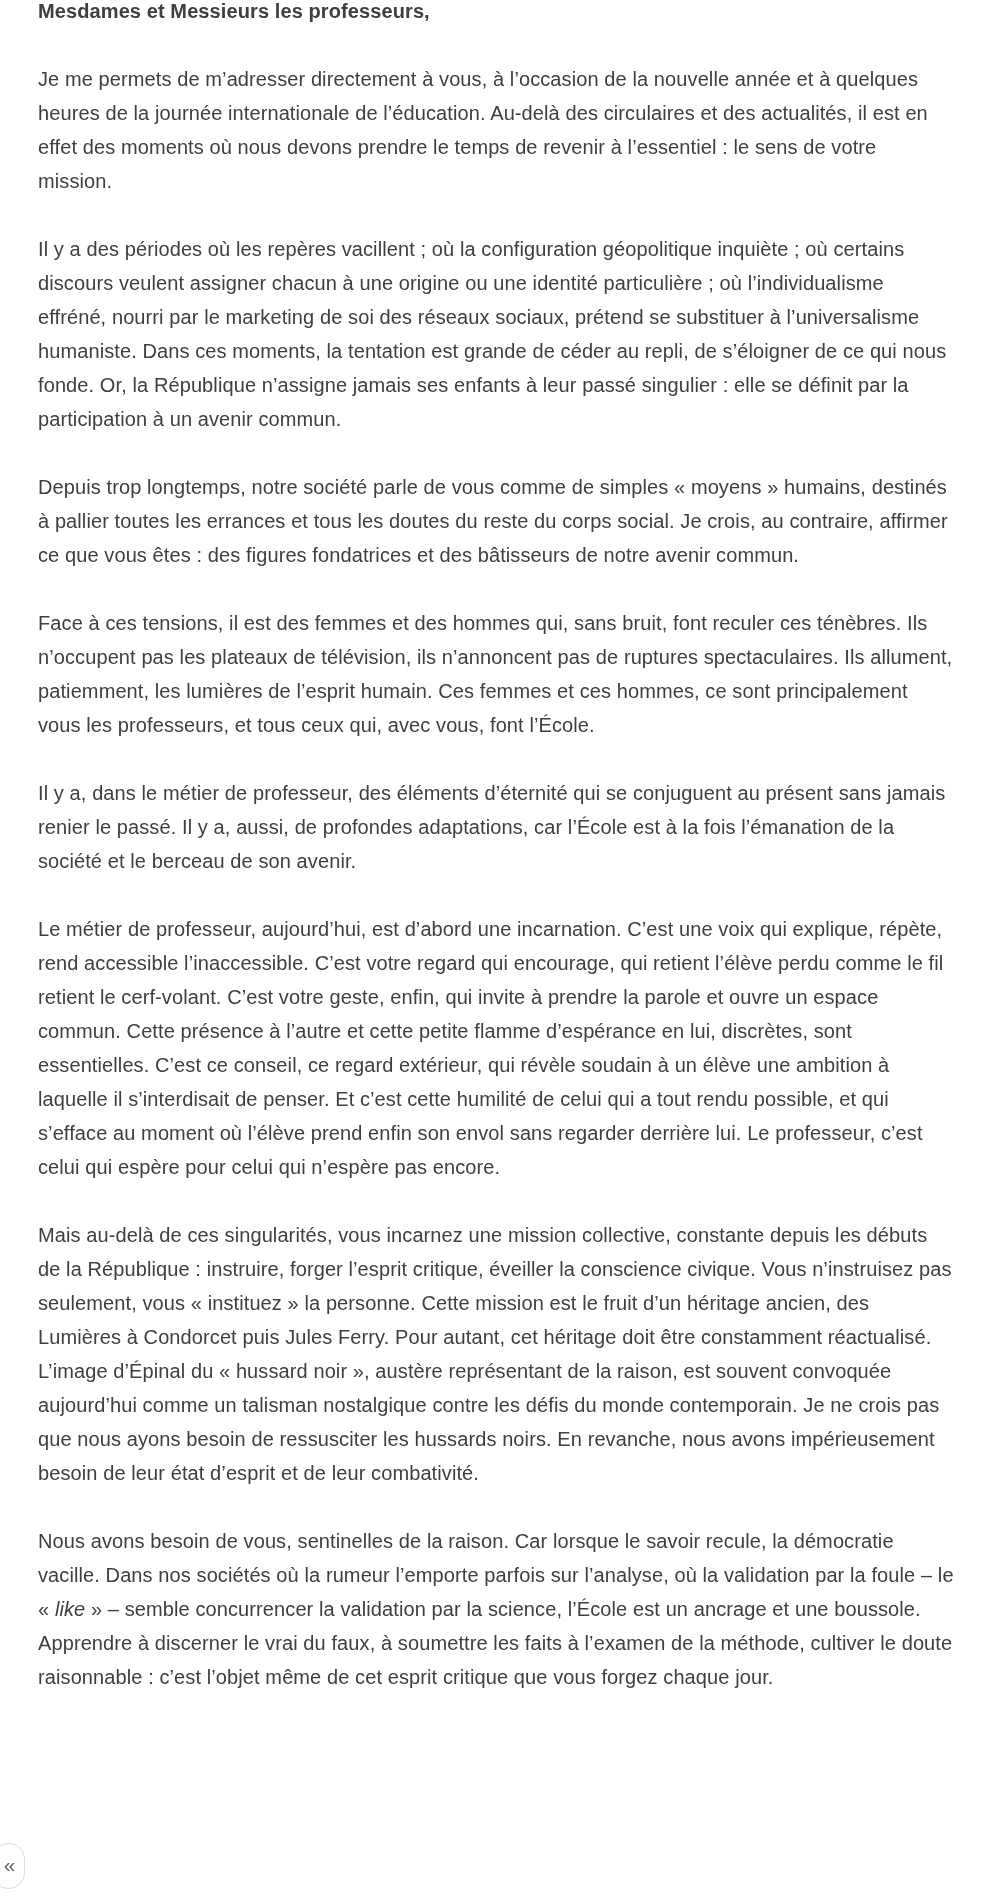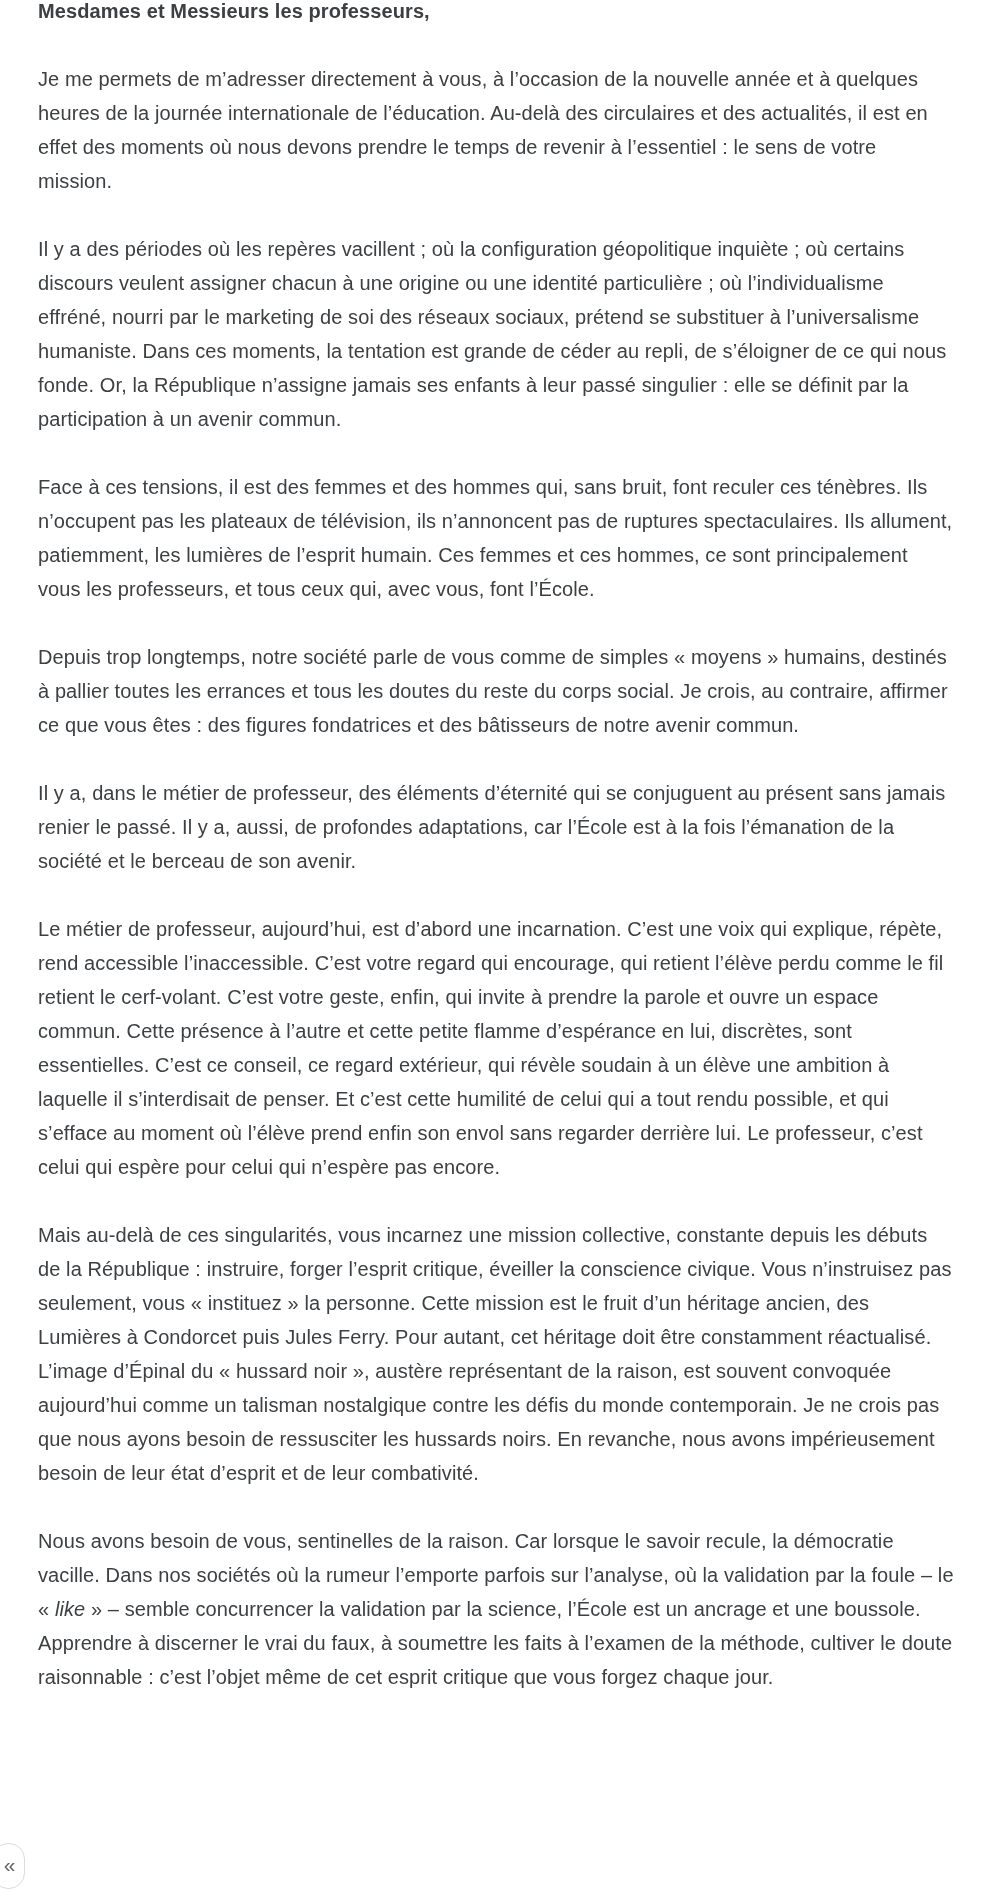--- a/index.html
+++ b/index.html
@@ -53,22 +53,22 @@
   }
 </style>
 </head>
 <body>
 
 <div class="letter">
   <h1>Mesdames et Messieurs les professeurs,</h1>
   <div>
       <p><span>Je me permets de m’adresser directement à vous, à l’occasion de la nouvelle année et à quelques heures de la journée internationale de l’éducation. Au-delà des circulaires et des actualités, il est en effet des moments où nous devons prendre le temps de revenir à l’essentiel : le sens de votre mission.</span></p>
       <p><span>Il y a des périodes où les repères vacillent ; où la configuration géopolitique inquiète ; où certains discours veulent assigner chacun à une origine ou une identité particulière ; où l’individualisme effréné, nourri par le marketing de soi des réseaux sociaux, prétend se substituer à l’universalisme humaniste. Dans ces moments, la tentation est grande de céder au repli, de s’éloigner de ce qui nous fonde. Or, la République n’assigne jamais ses enfants à leur passé singulier : elle se définit par la participation à un avenir commun.</span></p>
+      <p><span>Depuis trop longtemps, notre société parle de vous comme de simples « moyens » humains, destinés à pallier toutes les errances et tous les doutes du reste du corps social. Je crois, au contraire, affirmer ce que vous êtes : des figures fondatrices et des bâtisseurs de notre avenir commun.</span></p>
       <p><span>Face à ces tensions, il est des femmes et des hommes qui, sans bruit, font reculer ces ténèbres. Ils n’occupent pas les plateaux de télévision, ils n’annoncent pas de ruptures spectaculaires. Ils allument, patiemment, les lumières de l’esprit humain. Ces femmes et ces hommes, ce sont principalement vous les professeurs, et tous ceux qui, avec vous, font l’École.</span></p>
-      <p><span>Depuis trop longtemps, notre société parle de vous comme de simples « moyens » humains, destinés à pallier toutes les errances et tous les doutes du reste du corps social. Je crois, au contraire, affirmer ce que vous êtes : des figures fondatrices et des bâtisseurs de notre avenir commun.</span></p>
       <p><span>Il y a, dans le métier de professeur, des éléments d’éternité qui se conjuguent au présent sans jamais renier le passé. Il y a, aussi, de profondes adaptations, car l’École est à la fois l’émanation de la société et le berceau de son avenir.</span></p>
       <p><span>Le métier de professeur, aujourd’hui, est d’abord une incarnation. C’est une voix qui explique, répète, rend accessible l’inaccessible. C’est votre regard qui encourage, qui retient l’élève perdu comme le fil retient le cerf-volant. C’est votre geste, enfin, qui invite à prendre la parole et ouvre un espace commun. Cette présence à l’autre et cette petite flamme d’espérance en lui, discrètes, sont essentielles. C’est ce conseil, ce regard extérieur, qui révèle soudain à un élève une ambition à laquelle il s’interdisait de penser. Et c’est cette humilité de celui qui a tout rendu possible, et qui s’efface au moment où l’élève prend enfin son envol sans regarder derrière lui. Le professeur, c’est celui qui espère pour celui qui n’espère pas encore.</span></p>
       <p><span>Mais au-delà de ces singularités, vous incarnez une mission collective, constante depuis les débuts de la République : instruire, forger l’esprit critique, éveiller la conscience civique. Vous n’instruisez pas seulement, vous « instituez » la personne. Cette mission est le fruit d’un héritage ancien, des Lumières à Condorcet puis Jules Ferry. Pour autant, cet héritage doit être constamment réactualisé. L’image d’Épinal du « hussard noir », austère représentant de la raison, est souvent convoquée aujourd’hui comme un talisman nostalgique contre les défis du monde contemporain. Je ne crois pas que nous ayons besoin de ressusciter les hussards noirs. En revanche, nous avons impérieusement besoin de leur état d’esprit et de leur combativité.</span></p>
       <p><span>Nous avons besoin de vous, sentinelles de la raison. Car lorsque le savoir recule, la démocratie vacille. Dans nos sociétés où la rumeur l’emporte parfois sur l’analyse, où la validation par la foule – le « </span><em>like</em><span> » – semble concurrencer la validation par la science, l’École est un ancrage et une boussole. Apprendre à discerner le vrai du faux, à soumettre les faits à l’examen de la méthode, cultiver le doute raisonnable : c’est l’objet même de cet esprit critique que vous forgez chaque jour.</span></p>
     </div>
 </div>
 
 <button class="collapse-btn">
   <span>«</span>
 </button>

